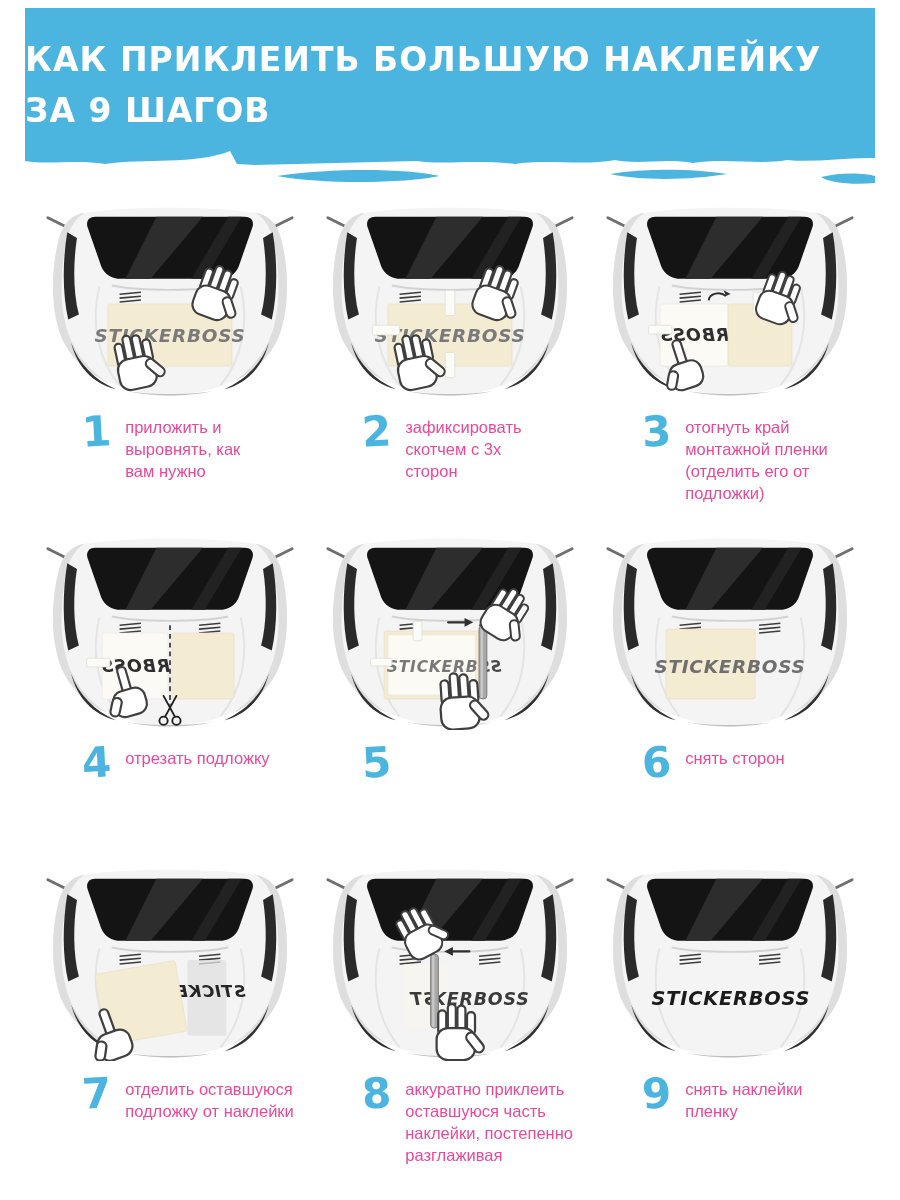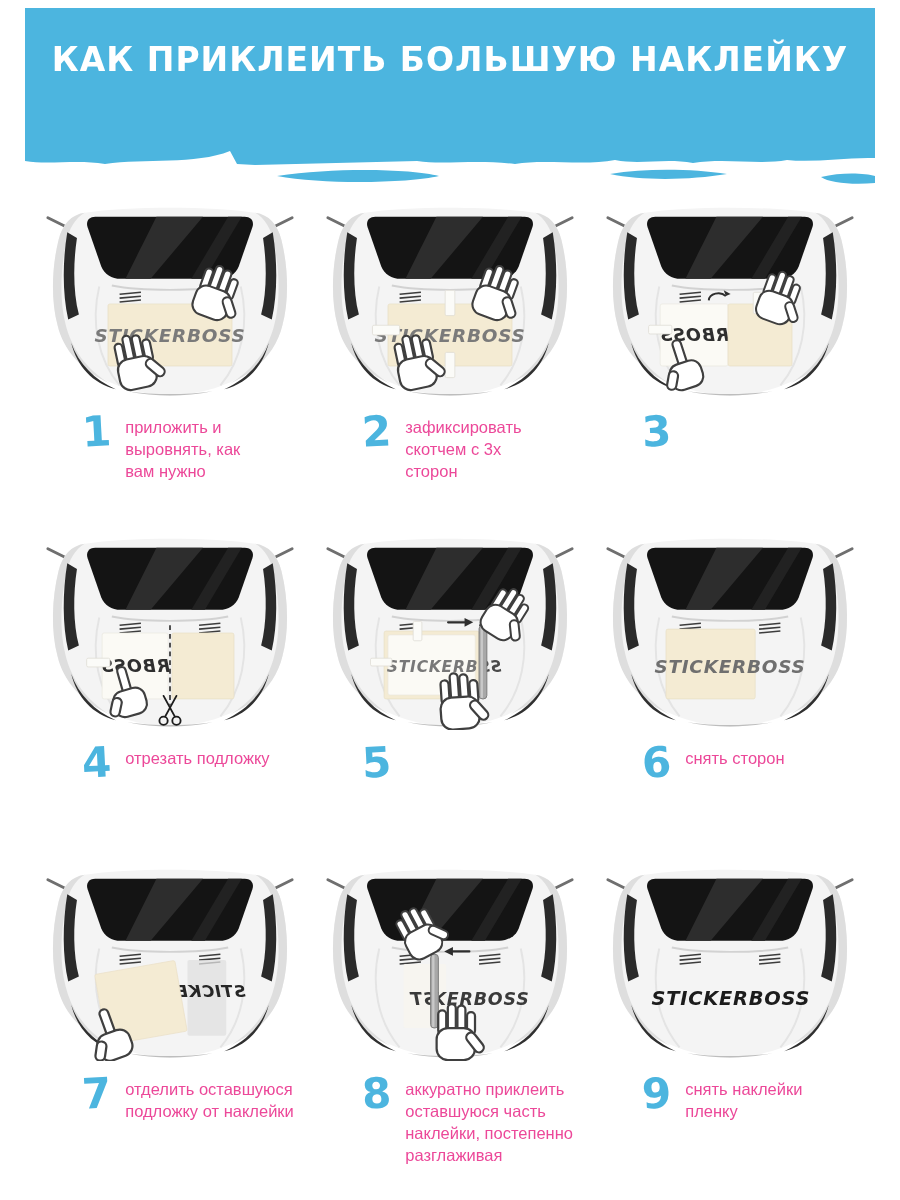--- a/index.html
+++ b/index.html
@@ -2,21 +2,21 @@
 <html><head>
 <meta charset="utf-8">
 <style>
   html,body{margin:0;padding:0;background:#ffffff;}
   body{width:900px;height:1200px;font-family:"Liberation Sans",sans-serif;overflow:hidden;}
   .page{width:900px;height:1200px;position:relative;}
 
   
   .header{position:absolute;left:25px;top:8px;width:850px;height:185px;}
   .header svg{position:absolute;left:0;top:0;width:100%;height:100%;}
-  .header-titles{position:absolute;left:0;top:30px;width:100%;text-align:center;color:#ffffff;
+  .header-titles{position:absolute;left:0;top:30px;width:100%;color:#ffffff;
     font-family:"DejaVu Sans",sans-serif;font-weight:bold;letter-spacing:1px;}
   .title-line1{font-size:33px;line-height:1.35;}
   .title-line2{font-size:33px;line-height:1.35;margin-top:6px;}
 
   
   .grid{position:absolute;left:30px;top:205px;width:840px;
     display:grid;grid-template-columns:repeat(3,1fr);grid-template-rows:repeat(3,331px);}
   .cell{display:flex;flex-direction:column;align-items:center;}
   .car-wrap{width:252px;height:194px;}
   .car-wrap svg{width:252px;height:194px;display:block;}
@@ -76,20 +76,21 @@
         C450,151 420,157 392,153
         L230,157 L212,156 L205,143
         C170,157 120,150 80,156
         C52,151 25,157 0,153 Z"></path>
       <path fill="#4cb5df" d="M252,168 C312,159 386,161 414,168 C384,175 300,177 252,168 Z"></path>
       <path fill="#4cb5df" d="M585,166 C622,160 668,161 702,166 C666,172 618,173 585,166 Z"></path>
       <path fill="#4cb5df" d="M796,169 C816,164 840,165 850,168 L850,175 C828,177 804,175 796,169 Z"></path>
     </svg>
     <div class="header-titles">
       <div class="title-line1">КАК ПРИКЛЕИТЬ БОЛЬШУЮ НАКЛЕЙКУ</div>
+      <div class="title-line2">ЗА 9 ШАГОВ</div>
     </div>
   </div>
 
   <div class="grid" id="steps-grid">
       <div class="cell">
     <div class="car-wrap">
           <svg viewBox="0 0 260 200">
   <path d="M30,26 L4,13" stroke="#6f6f6f" stroke-width="3" fill="none" stroke-linecap="round"></path>
   <path d="M230,26 L256,13" stroke="#6f6f6f" stroke-width="3" fill="none" stroke-linecap="round"></path>
   <path d="M42,8 C86,1 174,1 218,8 C232,10 241,20 245,36 C252,64 253,98 246,124 C237,161 198,193 130,197 C62,193 23,161 14,124 C7,98 8,64 15,36 C19,20 28,10 42,8 Z" fill="#f4f4f4"></path>
@@ -208,20 +209,24 @@
             <rect x="128" y="102" width="66" height="64" rx="2" fill="#f4ebd3" stroke="#e8dec4" stroke-width="0.7"></rect>
             <rect x="154" y="90" width="9" height="22" rx="1.5" fill="#fbfbf8" stroke="#dedcd4" stroke-width="0.8"></rect>
             <rect x="46" y="124" width="24" height="9" rx="1.5" fill="#fbfbf8" stroke="#dedcd4" stroke-width="0.8"></rect>
             <use href="#flip-arrow" transform="translate(118,95) rotate(0) scale(1.1)"></use>
             <use href="#hand-flat" transform="translate(178,100) rotate(20) scale(1.5)"></use>
             <use href="#hand-point" transform="translate(84,170) rotate(-18) scale(1.6)"></use>
           </svg>
         </div>
     <div class="caption">
       <div class="num" style="color:#4cb5df">3</div>
+      <div class="txt">отогнуть край
+монтажной пленки
+(отделить его от
+подложки)</div>
     </div>
       </div>
       <div class="cell">
     <div class="car-wrap">
           <svg viewBox="0 0 260 200">
   <path d="M30,26 L4,13" stroke="#6f6f6f" stroke-width="3" fill="none" stroke-linecap="round"></path>
   <path d="M230,26 L256,13" stroke="#6f6f6f" stroke-width="3" fill="none" stroke-linecap="round"></path>
   <path d="M42,8 C86,1 174,1 218,8 C232,10 241,20 245,36 C252,64 253,98 246,124 C237,161 198,193 130,197 C62,193 23,161 14,124 C7,98 8,64 15,36 C19,20 28,10 42,8 Z" fill="#f4f4f4"></path>
   <path d="M14,124 C7,98 8,64 15,36 C19,20 28,10 42,8 C32,14 26,24 23,38 C17,66 16,98 22,122 C28,148 44,170 68,184 C40,172 20,150 14,124 Z" fill="#dedede"></path>
   <path d="M246,124 C253,98 252,64 245,36 C241,20 232,10 218,8 C228,14 234,24 237,38 C243,66 244,98 238,122 C232,148 216,170 192,184 C220,172 240,150 246,124 Z" fill="#dedede"></path>

